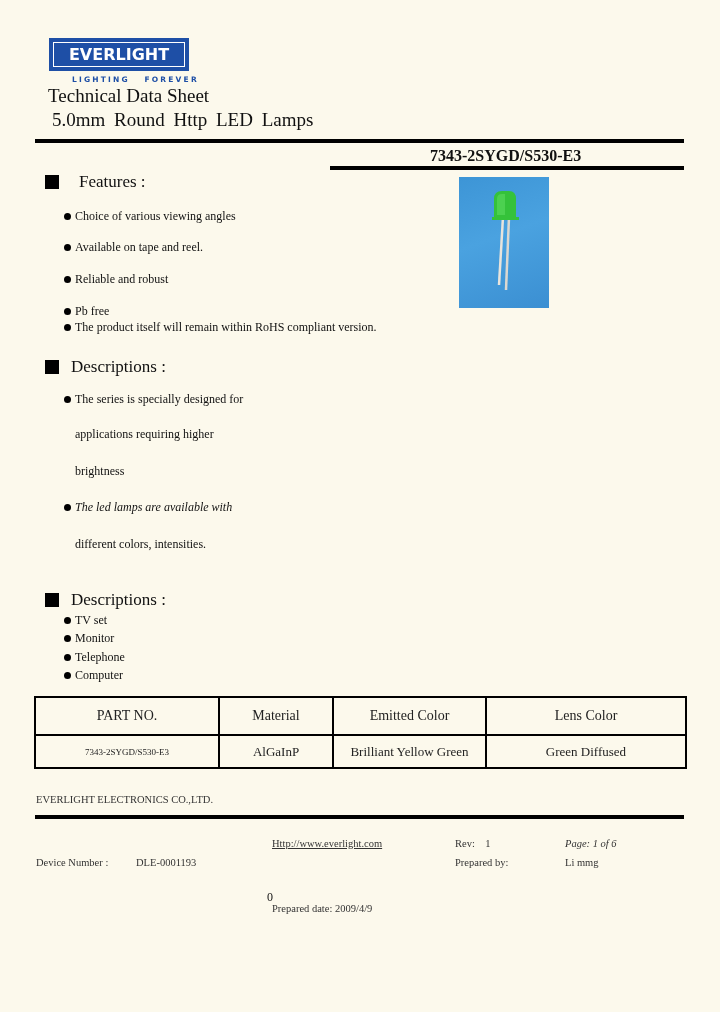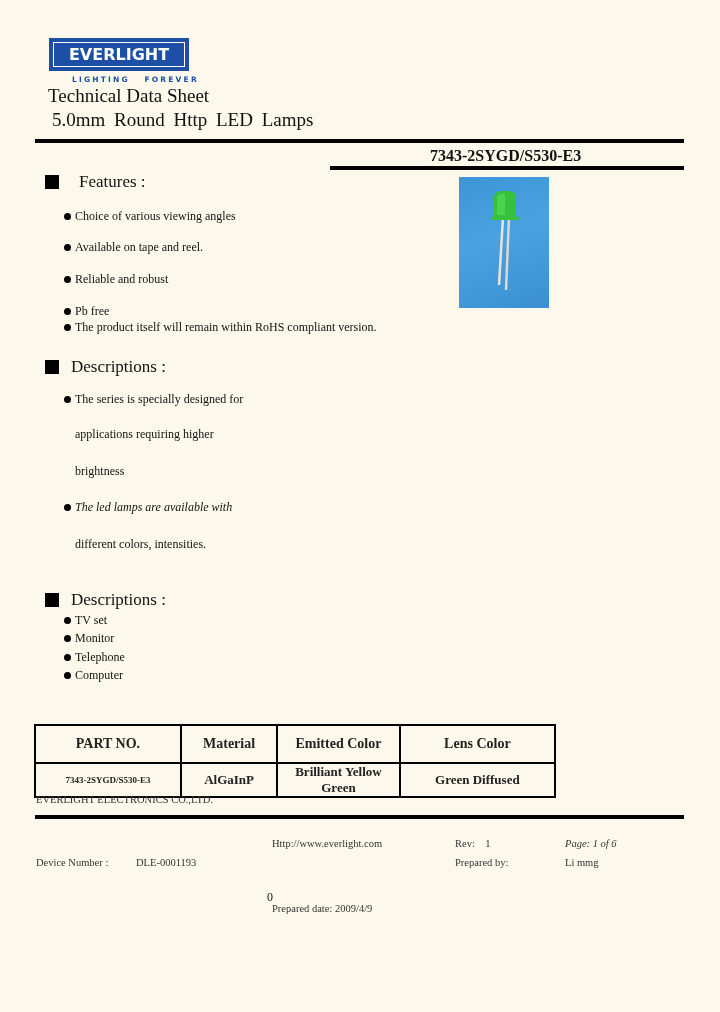--- a/index.html
+++ b/index.html
@@ -43,22 +43,22 @@
     .section-head .square {
       width: 14px; height: 14px; background: #000; margin-right: 12px;
     }
     .bullet-item { font-size: 12px; display: flex; align-items: center; white-space: nowrap; }
     .dot {
       width: 7px; height: 7px; border-radius: 50%; background: #000;
       margin-right: 4px; display: inline-block;
     }
     .plain-line { font-size: 12px; white-space: nowrap; }
     table.spec {
-      position: absolute; left: 34px; top: 724px; width: 522px;
-      border-collapse: collapse; font-size: 13px; font-weight: bold;
+      position: absolute; left: 34px; top: 696px; width: 653px;
+      border-collapse: collapse; font-size: 13px;
     }
     table.spec td {
       border: 2px solid #000; text-align: center; padding: 0; color: #222;
     }
     table.spec tr.head td { height: 36px; font-size: 14px; }
     table.spec tr.row td { height: 31px; }
     .footer-text { font-size: 10.5px; color: #333; white-space: nowrap; }
     .page-num { left: 267px; top: 890px; font-size: 12px; }
   </style>
 </head>
@@ -165,21 +165,21 @@
     <td>AlGaInP</td>
     <td>Brilliant Yellow Green</td>
     <td>Green Diffused</td>
   </tr>
 </tbody>
   </table>
 
 <div class="abs rule" style="left:35px; top:815px; width:649px;"></div>
 
 <div class="abs footer-text" style="left:36px; top:794px;">EVERLIGHT ELECTRONICS CO.,LTD.</div>
-<div class="abs footer-text" style="left:272px; top:838px;">Http://www.everlight.com</div>
+<div class="abs footer-text" style="left:272px; top:838px;text-decoration:underline;">Http://www.everlight.com</div>
 <div class="abs footer-text" style="left:455px; top:838px;">
   <span>Rev</span><span>: &nbsp;&nbsp;&nbsp;</span><span>1</span>
 </div>
 <div class="abs footer-text" style="left:565px; top:838px;font-style:italic;">Page: 1 of  6</div>
 
 <div class="abs footer-text" style="left:36px; top:857px;">Device  Number :</div>
 <div class="abs footer-text" style="left:136px; top:857px;">DLE-0001193</div>
 <div class="abs footer-text" style="left:272px; top:903px;font-family:Liberation Serif, serif;">
   <span>Prepared date:</span>&nbsp;<span>2009/4/9</span>
 </div>

